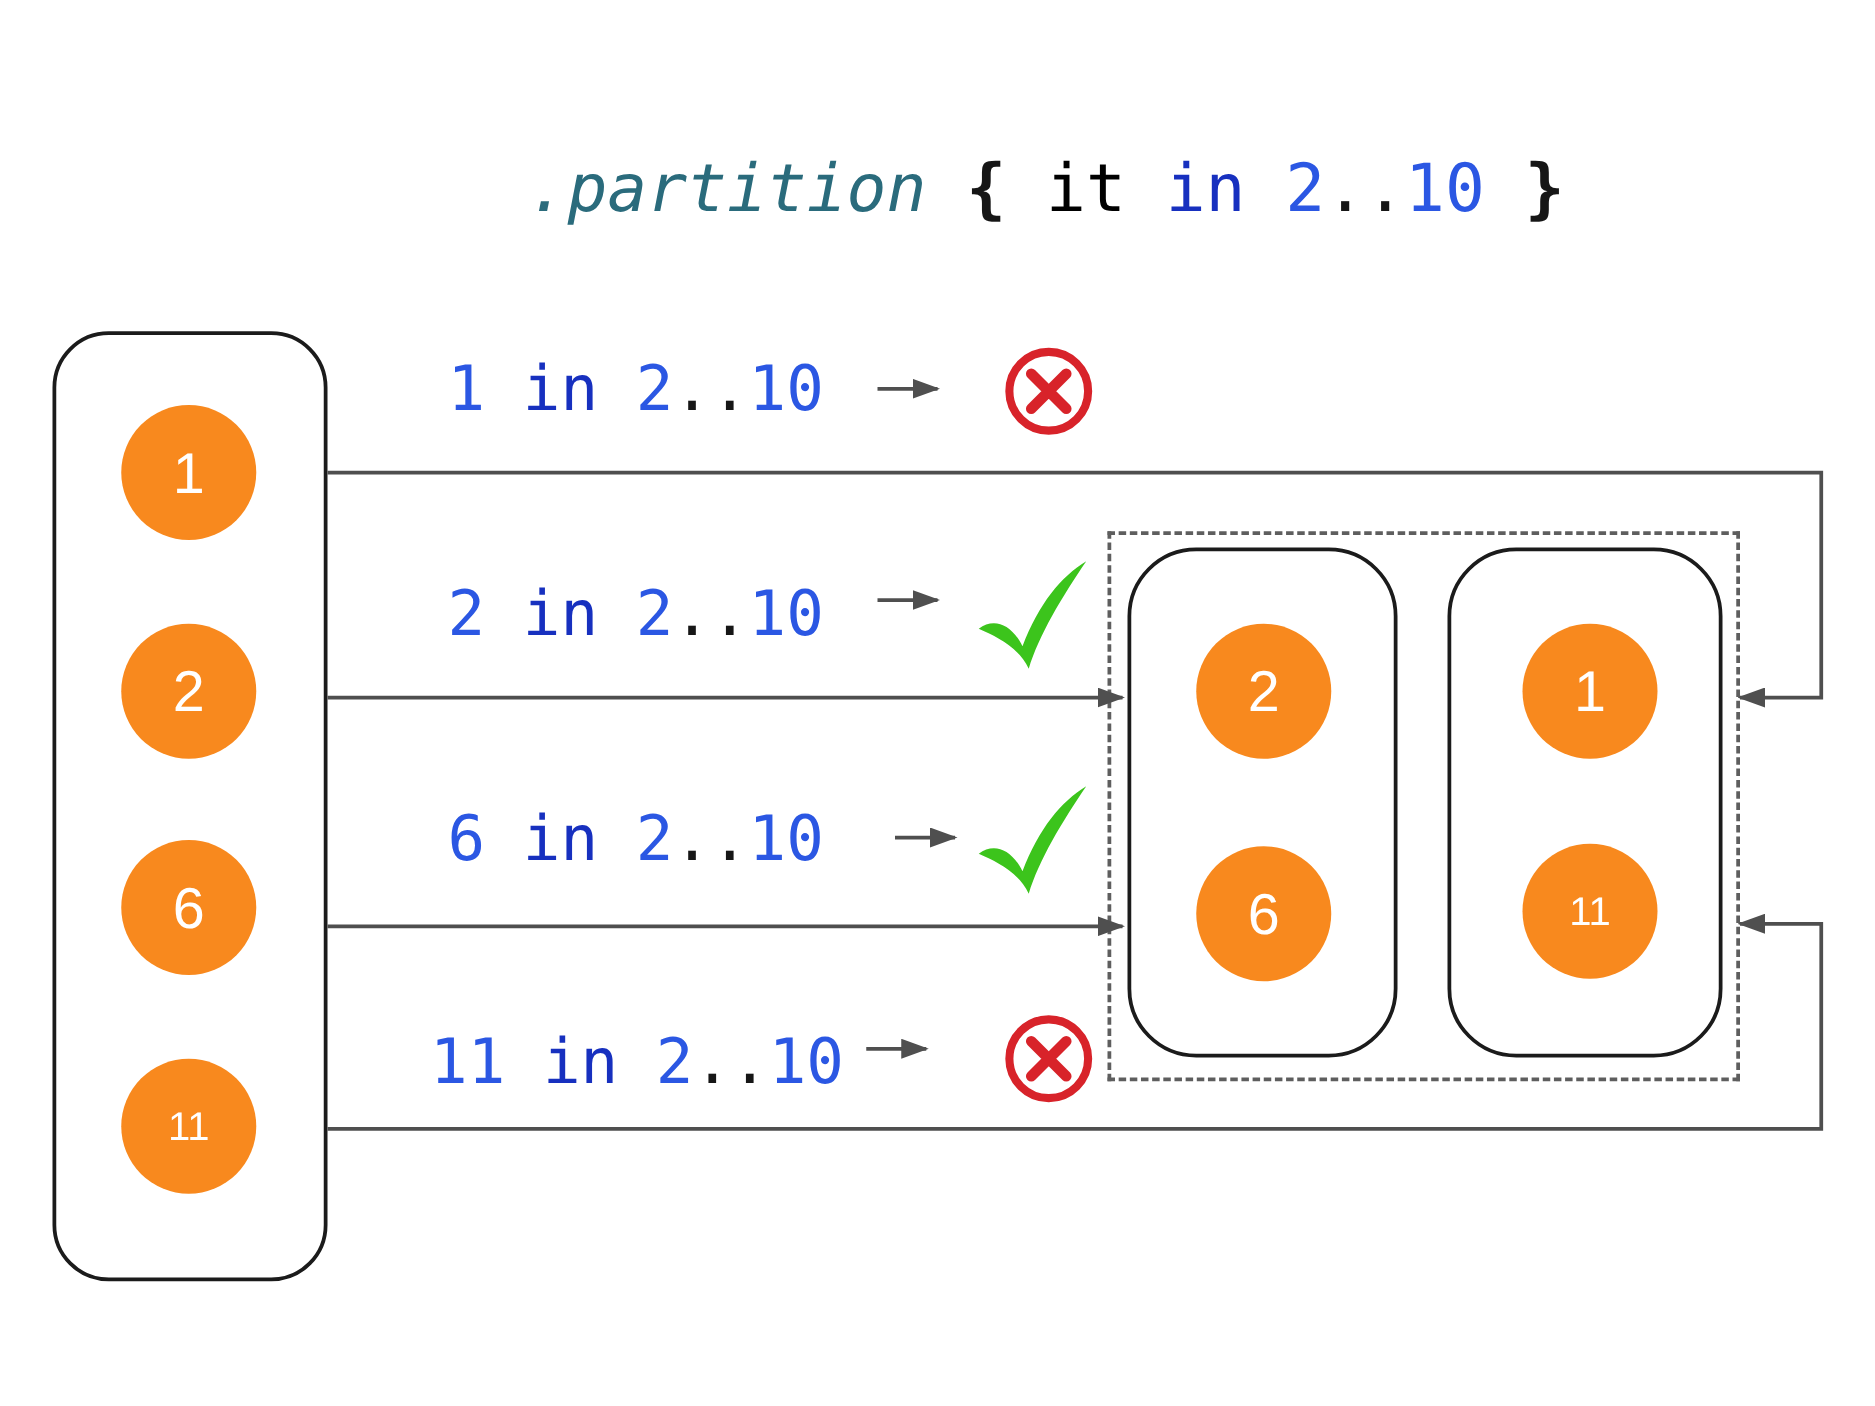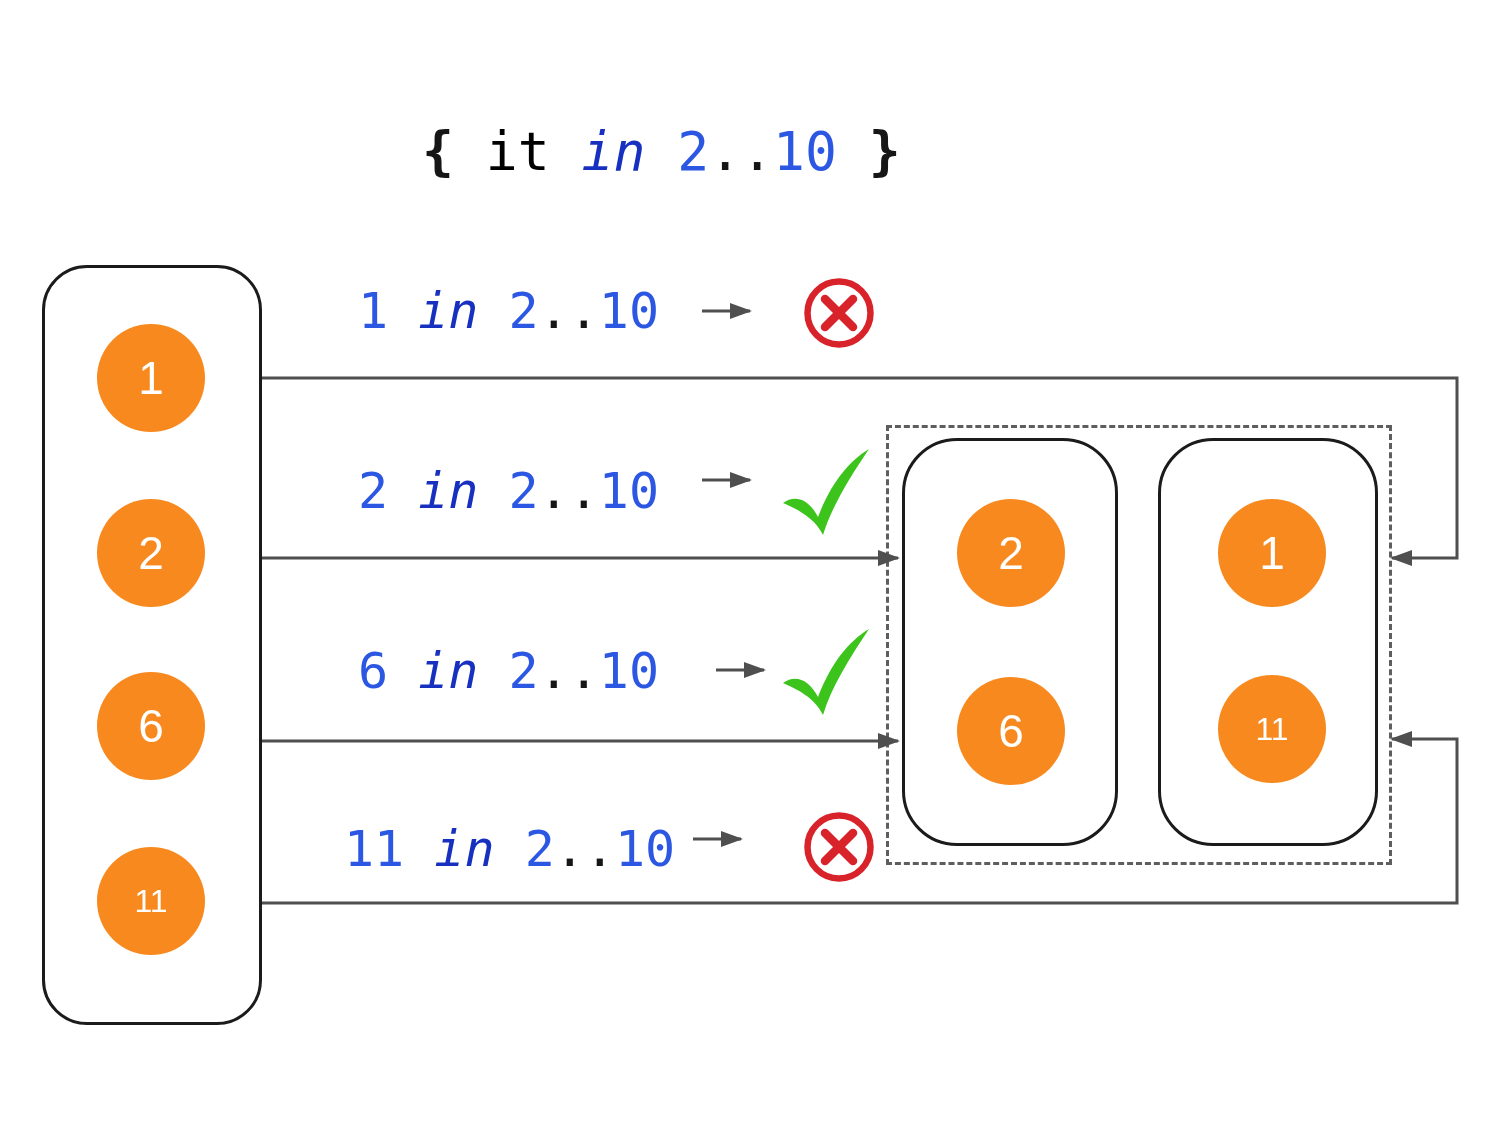--- a/index.html
+++ b/index.html
@@ -29,21 +29,21 @@
   }
   .title-line { left: 422px; top: 124px; font-size: 53px; }
   .row1 { left: 358px; top: 285px; font-size: 50px; }
   .row2 { left: 358px; top: 465px; font-size: 50px; }
   .row3 { left: 358px; top: 645px; font-size: 50px; }
   .row4 { left: 344px; top: 823px; font-size: 50px; }
   .range-group { display: flex; gap: 0; }
   .c-method { color: #2A6B7C; font-style: italic; }
   .c-brace  { color: #161616; font-weight: bold; }
   .c-plain  { color: #000000; }
-  .c-kw     { color: #1730BF; font-style: italic; }
+  .c-kw     { color: #1730BF; }
   .c-num    { color: #2B57E3; }
   .c-dots   { color: #161616; }
   
   .box-solid {
     position: absolute;
     border: 3px solid #1b1b1b;
     background: #ffffff;
     box-sizing: border-box;
     z-index: 1;
   }
@@ -87,20 +87,21 @@
   .check-row2 { left: 780px; top: 446px; }
   .check-row3 { left: 780px; top: 626px; }
   .cross-row4 { left: 799px; top: 807px; }
 </style>
 </head>
 <body>
 
 <div class="canvas">
 
   <div class="code-line title-line">
+    <span class="c-method">.partition</span>
     <span class="c-brace">{</span>
     <span class="c-plain">it</span>
     <span class="c-kw">in</span>
     <span class="range-group">
       <span class="c-num">2</span>
       <span class="c-dots">..</span>
       <span class="c-num">10</span>
     </span>
     <span class="c-brace">}</span>
   </div>

